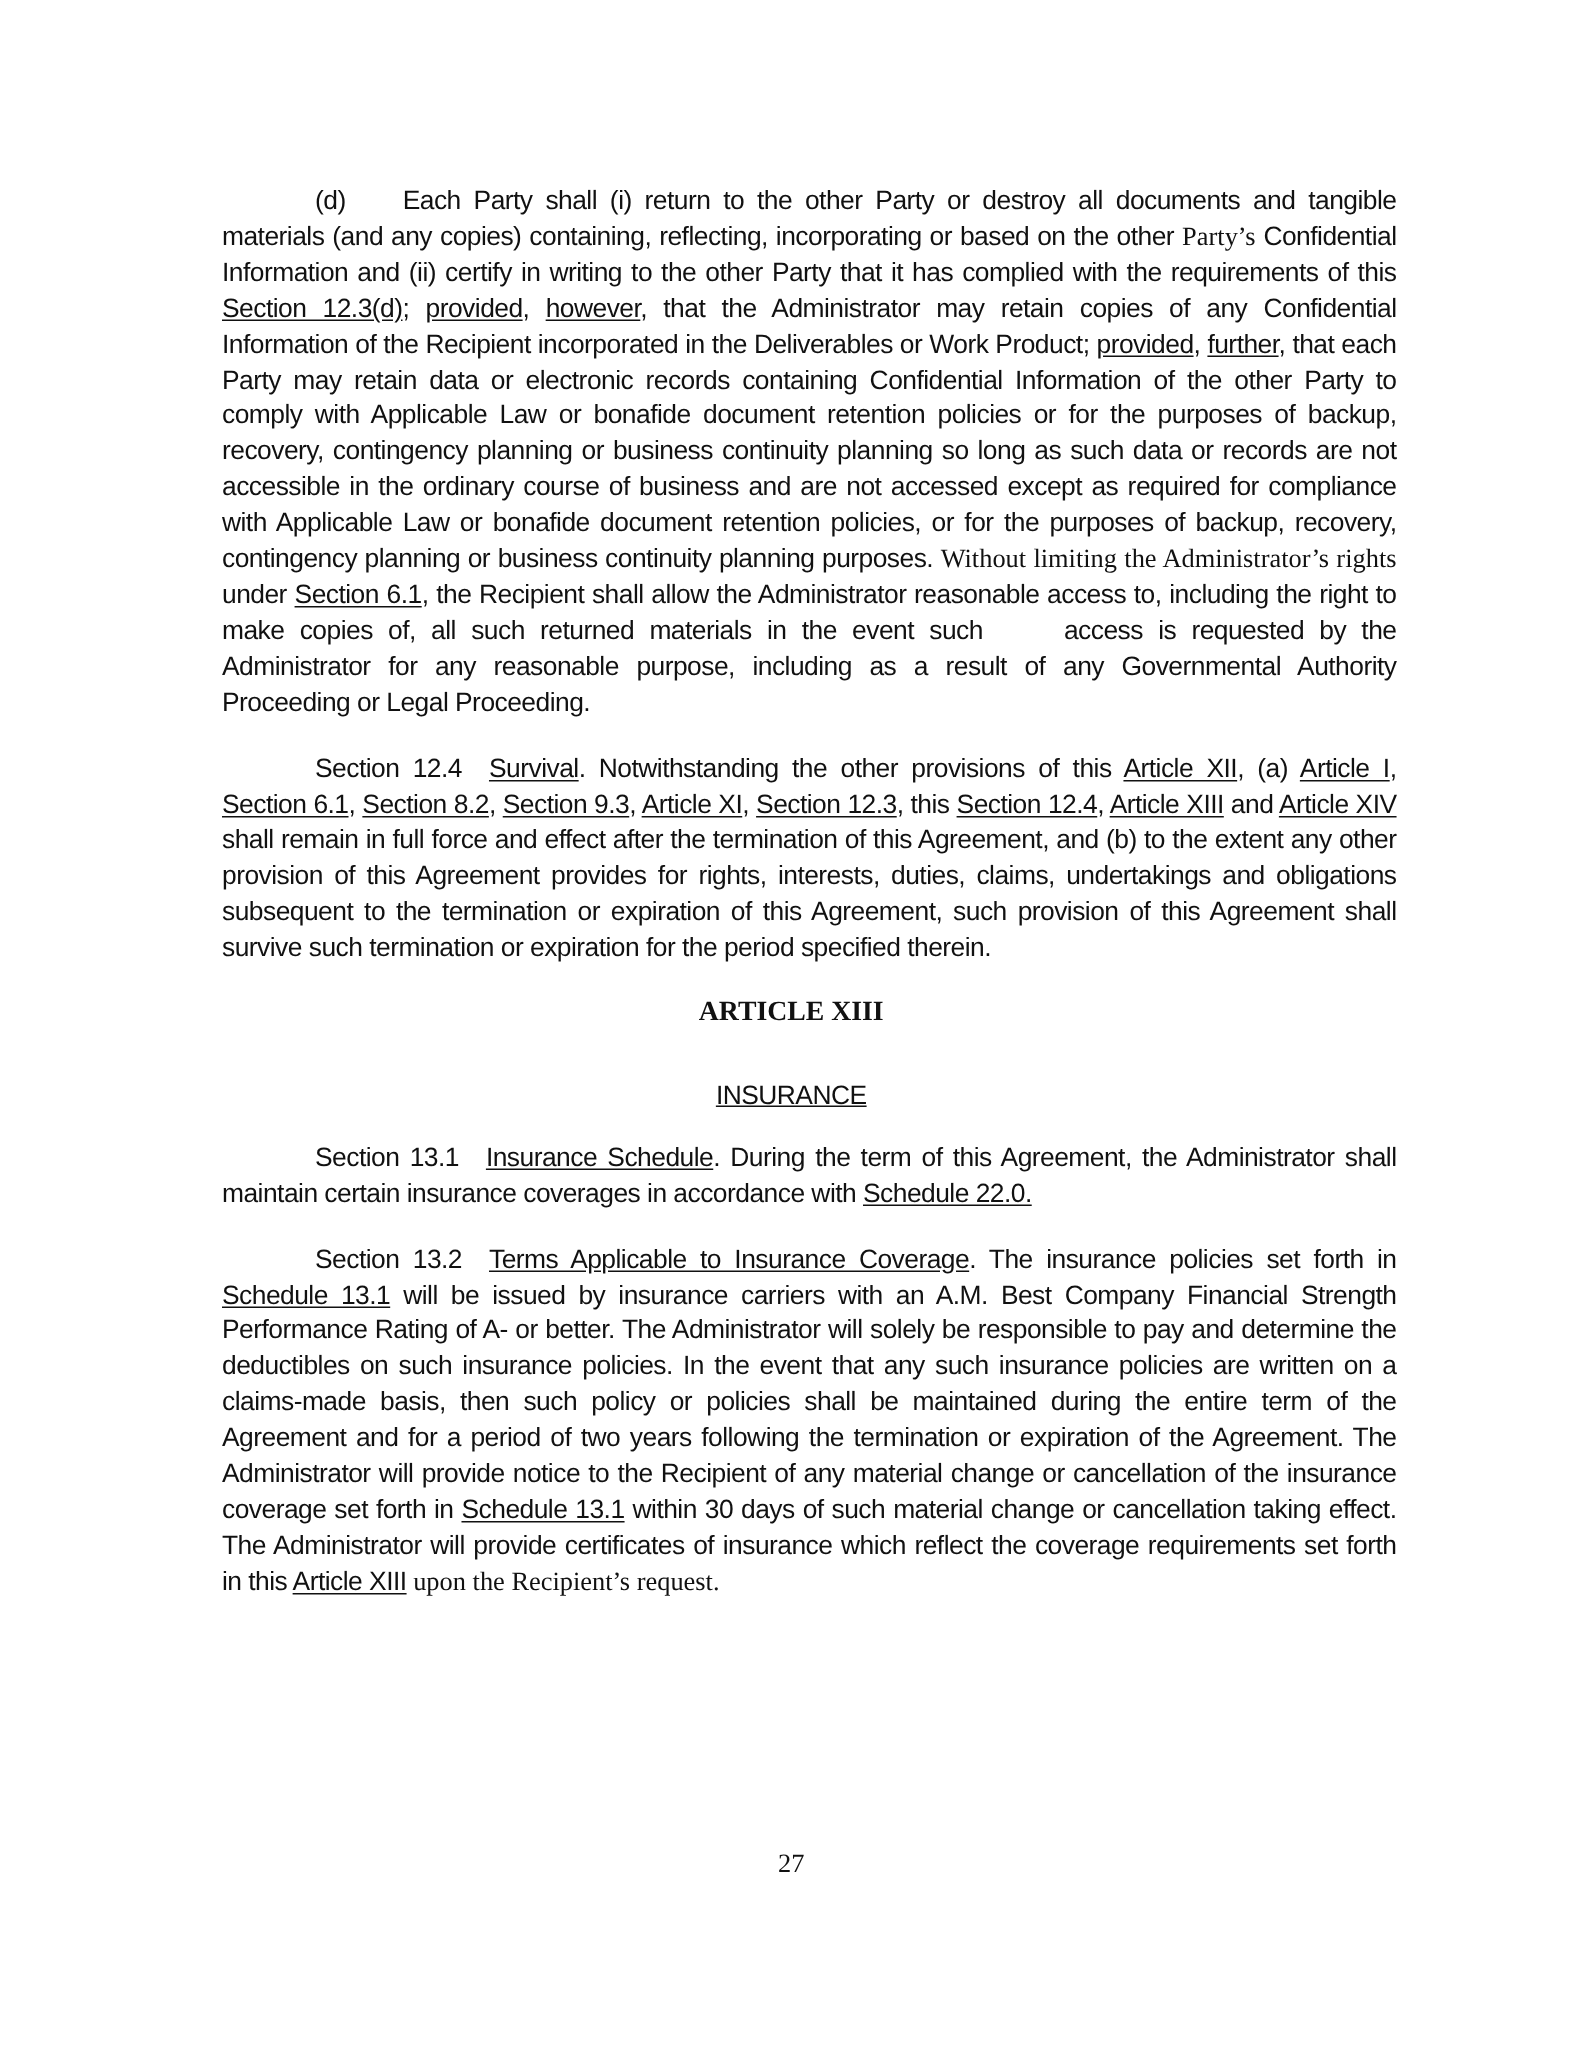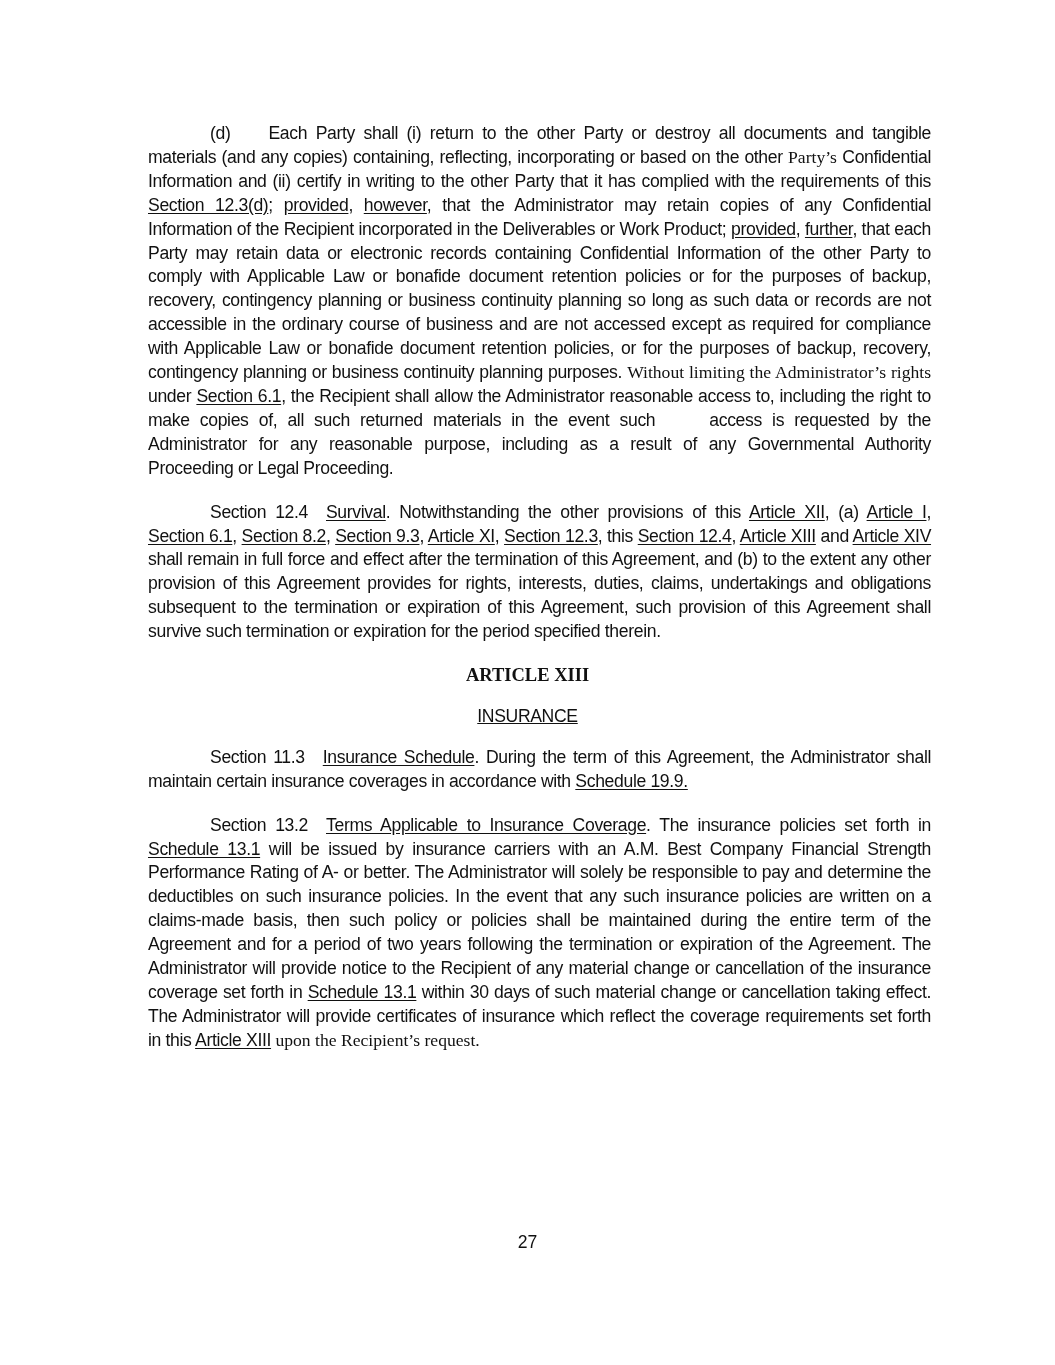--- a/index.html
+++ b/index.html
@@ -10,41 +10,41 @@
   .para { text-align: justify; margin: 0; }
   .indent { text-indent: 62px; margin-left: 24px; }
   .gap { height: 20px; }
   .u { text-decoration: underline; text-underline-offset: 2px; }
   .serif { font-family: "Liberation Serif", serif; letter-spacing: 0; }
   .tab { display: inline-block; width: 38px; }
   .tab2 { display: inline-block; width: 18px; }
   .wide { display: inline-block; width: 54px; }
   .heading { text-align: center; margin: 0; }
   .art { font-family: "Liberation Serif", serif; font-weight: bold; font-size: 18.5px; letter-spacing: 0; margin-top: 20px; }
-  .ins { text-decoration: underline; margin-top: 17px; }
+  .ins { text-decoration: underline; margin-top: 31px; }
   .pagenum { position: absolute; top: 1232px; left: 0; width: 1055px; text-align: center;
-             font-family: Liberation Sans, sans-serif; font-size: 17.6px; }
+             font-family: Liberation Serif, serif; font-size: 17.6px; }
 </style>
 </head>
 <body>
 
 <div class="page">
 
   <p class="para indent"><span>(d)</span><span class="tab"></span><span>Each Party shall (i) return to the other Party or destroy all documents and tangible materials (and any copies) containing, reflecting, incorporating or based on the other </span><span class="serif">Party’s</span><span> Confidential Information and (ii) certify in writing to the other Party that it has complied with the requirements of this </span><span class="u">Section 12.3(d)</span><span>; </span><span class="u">provided</span><span>, </span><span class="u">however</span><span>, that the Administrator may retain copies of any Confidential Information of the Recipient incorporated in the Deliverables or Work Product; </span><span class="u">provided</span><span>, </span><span class="u">further</span><span>, that each Party may retain data or electronic records containing Confidential Information of the other Party to comply with Applicable Law or bonafide document retention policies or for the purposes of backup, recovery, contingency planning or business continuity planning so long as such data or records are not accessible in the ordinary course of business and are not accessed except as required for compliance with Applicable Law or bonafide document retention policies, or for the purposes of backup, recovery, contingency planning or business continuity planning purposes.  </span><span class="serif">Without limiting the Administrator’s rights</span><span> under </span><span class="u">Section 6.1</span><span>, the Recipient shall allow the Administrator reasonable access to, including the right to make copies of, all such returned materials in the event such</span><span class="wide"></span><span>access is requested by the Administrator for any reasonable purpose, including as a result of any Governmental Authority Proceeding or Legal Proceeding.</span></p>
 
   <div class="gap"></div>
 
   <p class="para indent"><span>Section 12.4</span><span class="tab2"></span><span class="u">Survival</span><span>.  Notwithstanding the other provisions of this </span><span class="u">Article XII</span><span>, (a) </span><span class="u">Article I</span><span>, </span><span class="u">Section 6.1</span><span>, </span><span class="u">Section 8.2</span><span>, </span><span class="u">Section 9.3</span><span>, </span><span class="u">Article XI</span><span>, </span><span class="u">Section 12.3</span><span>, this </span><span class="u">Section 12.4</span><span>, </span><span class="u">Article XIII</span><span> and </span><span class="u">Article XIV</span><span> shall remain in full force and effect after the termination of this Agreement, and (b) to the extent any other provision of this Agreement provides for rights, interests, duties, claims, undertakings and obligations subsequent to the termination or expiration of this Agreement, such provision of this Agreement shall survive such termination or expiration for the period specified therein.</span></p>
 
   <p class="heading art">ARTICLE XIII</p>
   <p class="heading ins">INSURANCE</p>
 
   <div class="gap" style="height:17px"></div>
 
-  <p class="para indent"><span>Section 11.3</span><span class="tab2"></span><span class="u">Insurance Schedule</span><span>.  During the term of this Agreement, the Administrator shall maintain certain insurance coverages in accordance with </span><span class="u">Schedule 19.9.</span></p>
+  <p class="para indent"><span>Section 13.1</span><span class="tab2"></span><span class="u">Insurance Schedule</span><span>.  During the term of this Agreement, the Administrator shall maintain certain insurance coverages in accordance with </span><span class="u">Schedule 22.0.</span></p>
 
   <div class="gap"></div>
 
   <p class="para indent"><span>Section 13.2</span><span class="tab2"></span><span class="u">Terms Applicable to Insurance Coverage</span><span>.  The insurance policies set forth in </span><span class="u">Schedule 13.1</span><span> will be issued by insurance carriers with an A.M. Best Company Financial Strength Performance Rating of A- or better.  The Administrator will solely be responsible to pay and determine the deductibles on such insurance policies.  In the event that any such insurance policies are written on a claims-made basis, then such policy or policies shall be maintained during the entire term of the Agreement and for a period of two years following the termination or expiration of the Agreement.  The Administrator will provide notice to the Recipient of any material change or cancellation of the insurance coverage set forth in </span><span class="u">Schedule 13.1</span><span> within 30 days of such material change or cancellation taking effect.  The Administrator will provide certificates of insurance which reflect the coverage requirements set forth in this </span><span class="u">Article XIII</span><span class="serif"> upon the Recipient’s request.</span></p>
 
 </div>
 
 <div class="pagenum">27</div>
 
 </body></html>

